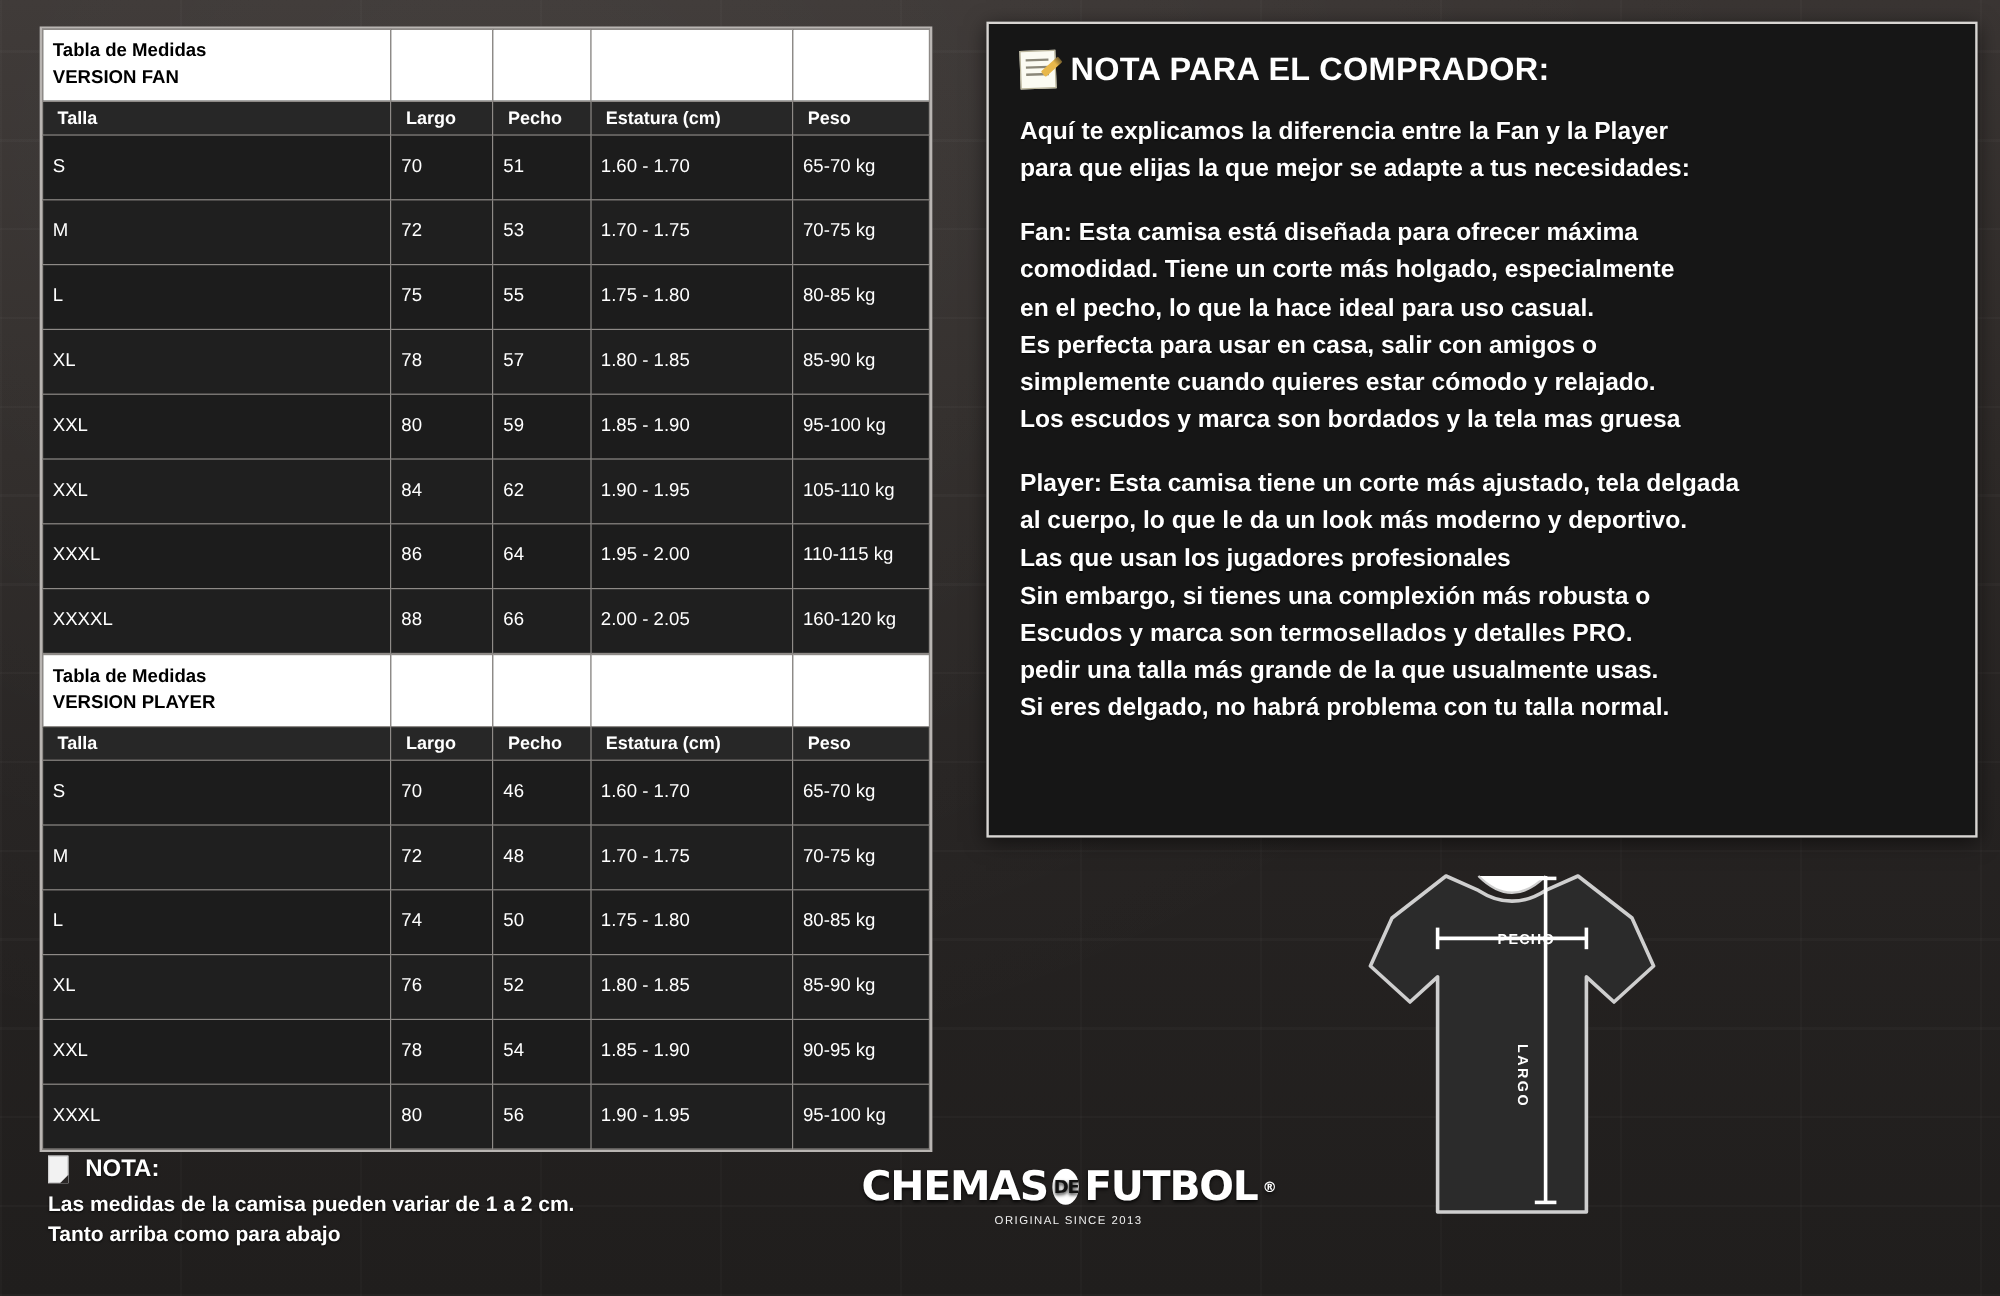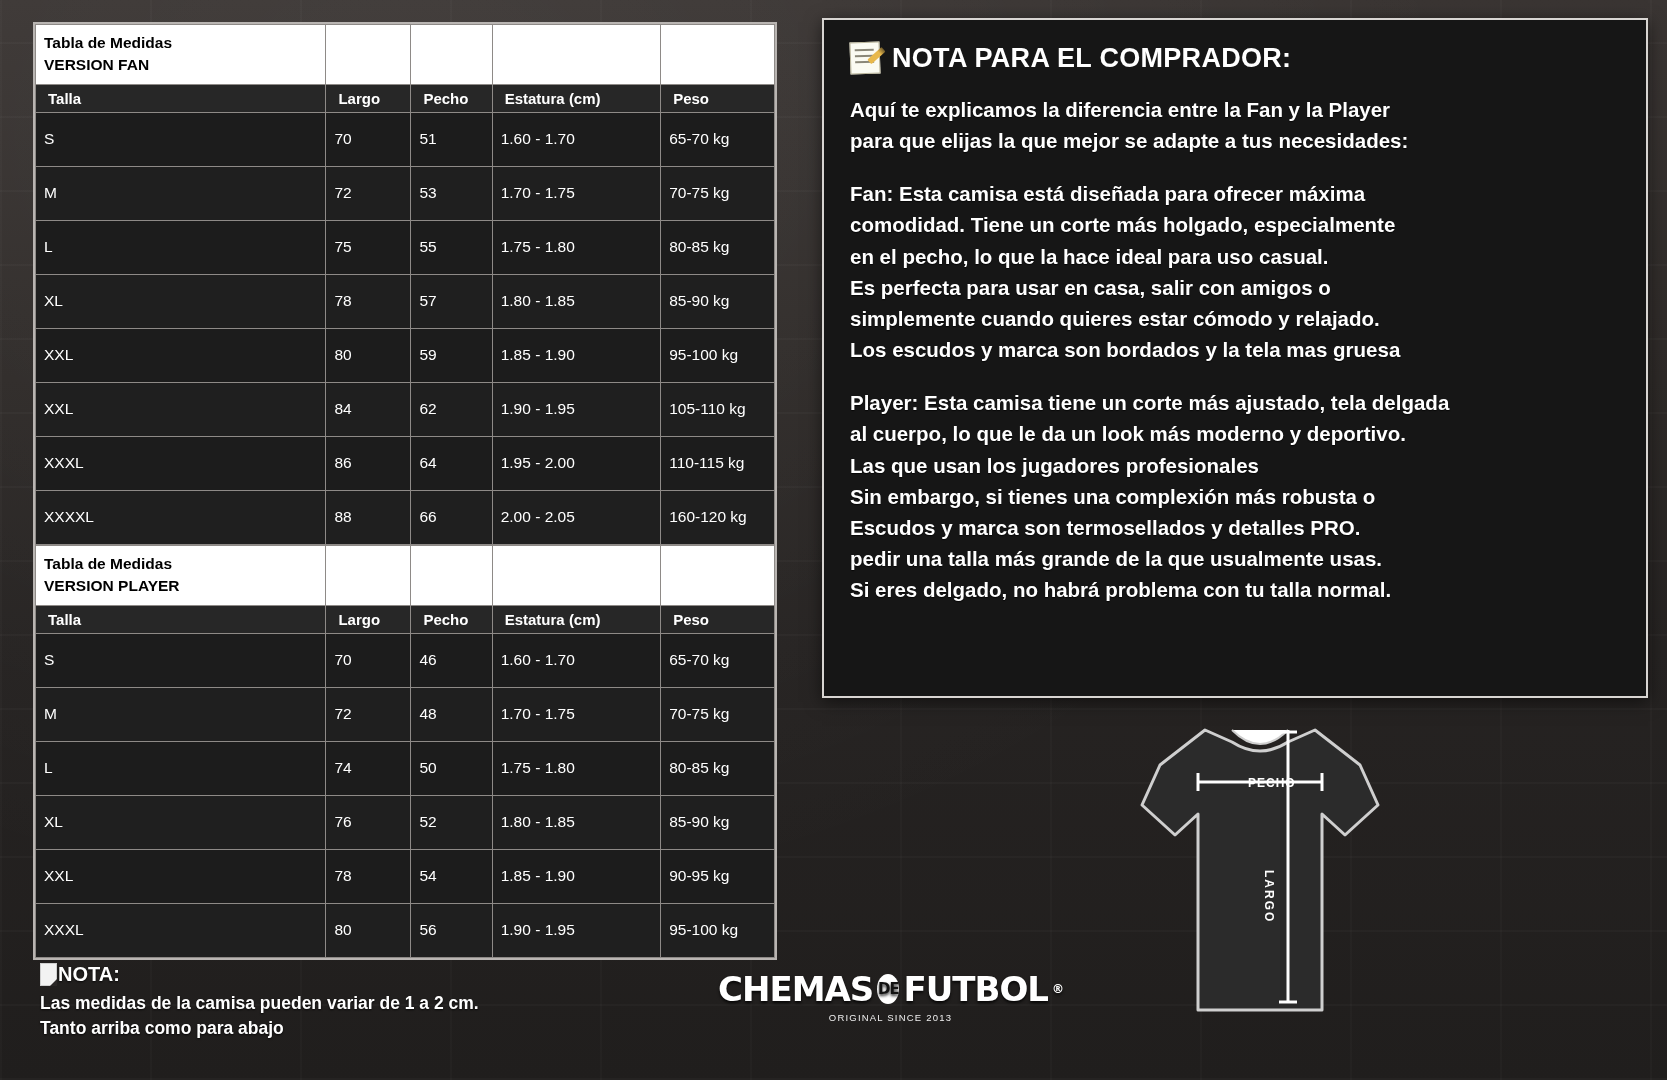--- a/index.html
+++ b/index.html
@@ -86,21 +86,21 @@
     color: #ffffff;
     font-weight: bold;
     font-size: 17.5px;
     line-height: 1.45;
     text-shadow: 0 1px 2px rgba(0,0,0,0.8);
   }
   .bottom-note .note-head {
     font-size: 20px;
     display: flex;
     align-items: center;
-    gap: 1px;
+    gap: 14px;
     margin-bottom: 2px;
   }
   .note-icon {
     display: inline-block;
     width: 15px;
     height: 21px;
     background: #f2f2f2;
     border: 1px solid #cfcfcf;
     position: relative;
     flex: none;

